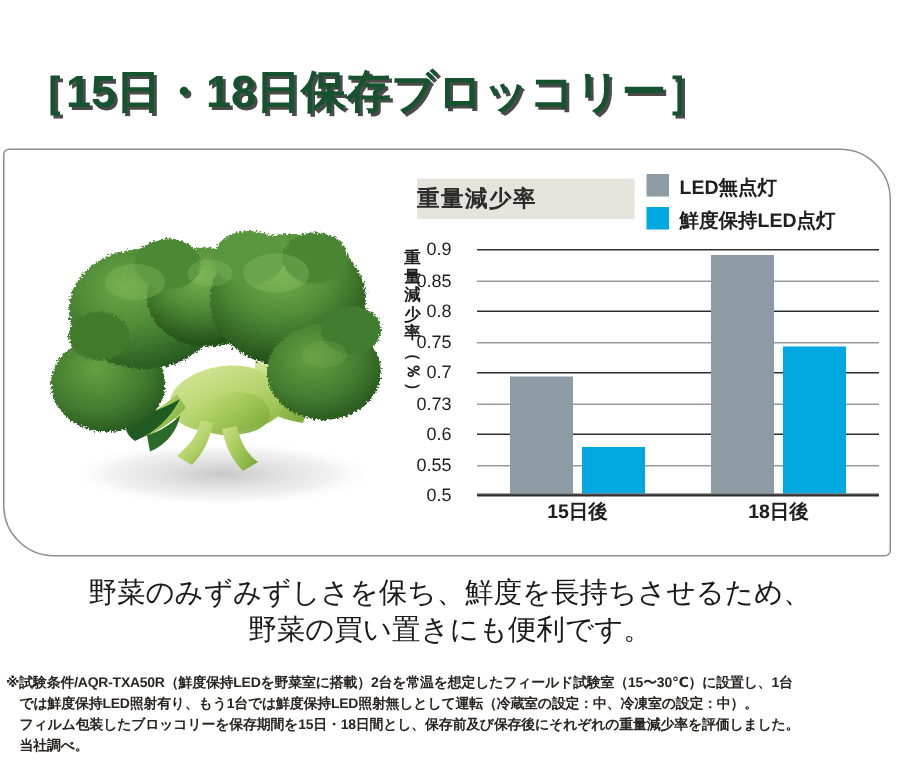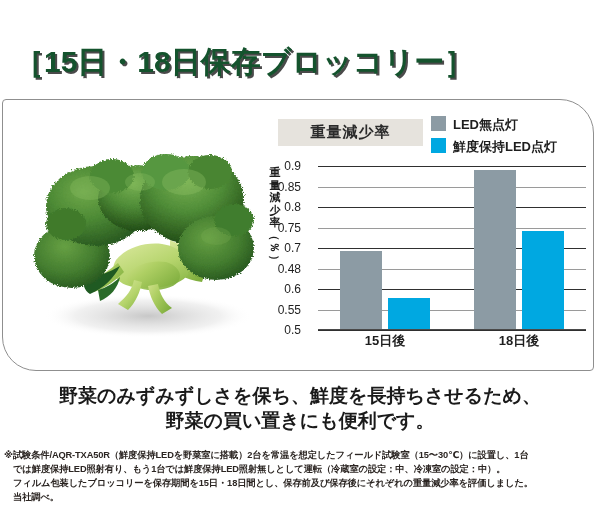--- a/index.html
+++ b/index.html
@@ -67,21 +67,20 @@
   }
   .chart-title-box {
     position: absolute;
     left: 10px;
     top: 7px;
     width: 145px;
     height: 27px;
     background: #e6e3dd;
     display: flex;
     align-items: center;
-    justify-content: center;
   }
   .chart-title-box span {
     font-size: 15px;
     font-weight: bold;
     color: #2b2b2b;
     letter-spacing: 1px;
   }
 
   .legend {
     position: absolute;
@@ -203,21 +202,21 @@
   }
 
   
   .tagline {
     position: absolute;
     left: 0;
     top: 383px;
     width: 600px;
     text-align: center;
     font-size: 19px;
-    font-weight: bold;
+    font-weight: normal;
     color: #1a1a1a;
     line-height: 25px;
     letter-spacing: 0px;
   }
 
   
   .footnote {
     position: absolute;
     left: 4px;
     top: 448px;
@@ -363,21 +362,21 @@
         <span class="paren">（</span>
         <span class="paren">％</span>
         <span class="paren">）</span>
       </div>
     <div class="tick-col" id="tick-col">
         <div class="tick-label" style="top: 0px;">0.9</div>
         <div class="tick-label" style="top: 20.5px;">0.85</div>
         <div class="tick-label" style="top: 41px;">0.8</div>
         <div class="tick-label" style="top: 61.5px;">0.75</div>
         <div class="tick-label" style="top: 82px;">0.7</div>
-        <div class="tick-label" style="top: 102.5px;">0.48</div>
+        <div class="tick-label" style="top: 102.5px;">0.73</div>
         <div class="tick-label" style="top: 123px;">0.6</div>
         <div class="tick-label" style="top: 143.5px;">0.55</div>
         <div class="tick-label" style="top: 164px;">0.5</div>
       </div>
     <div class="plot" id="plot">
         <div class="gridline" style="top: 164px;"></div>
         <div class="gridline faint" style="top: 143.5px;"></div>
         <div class="gridline" style="top: 123px;"></div>
         <div class="gridline faint" style="top: 102.5px;"></div>
         <div class="gridline" style="top: 82px;"></div>

